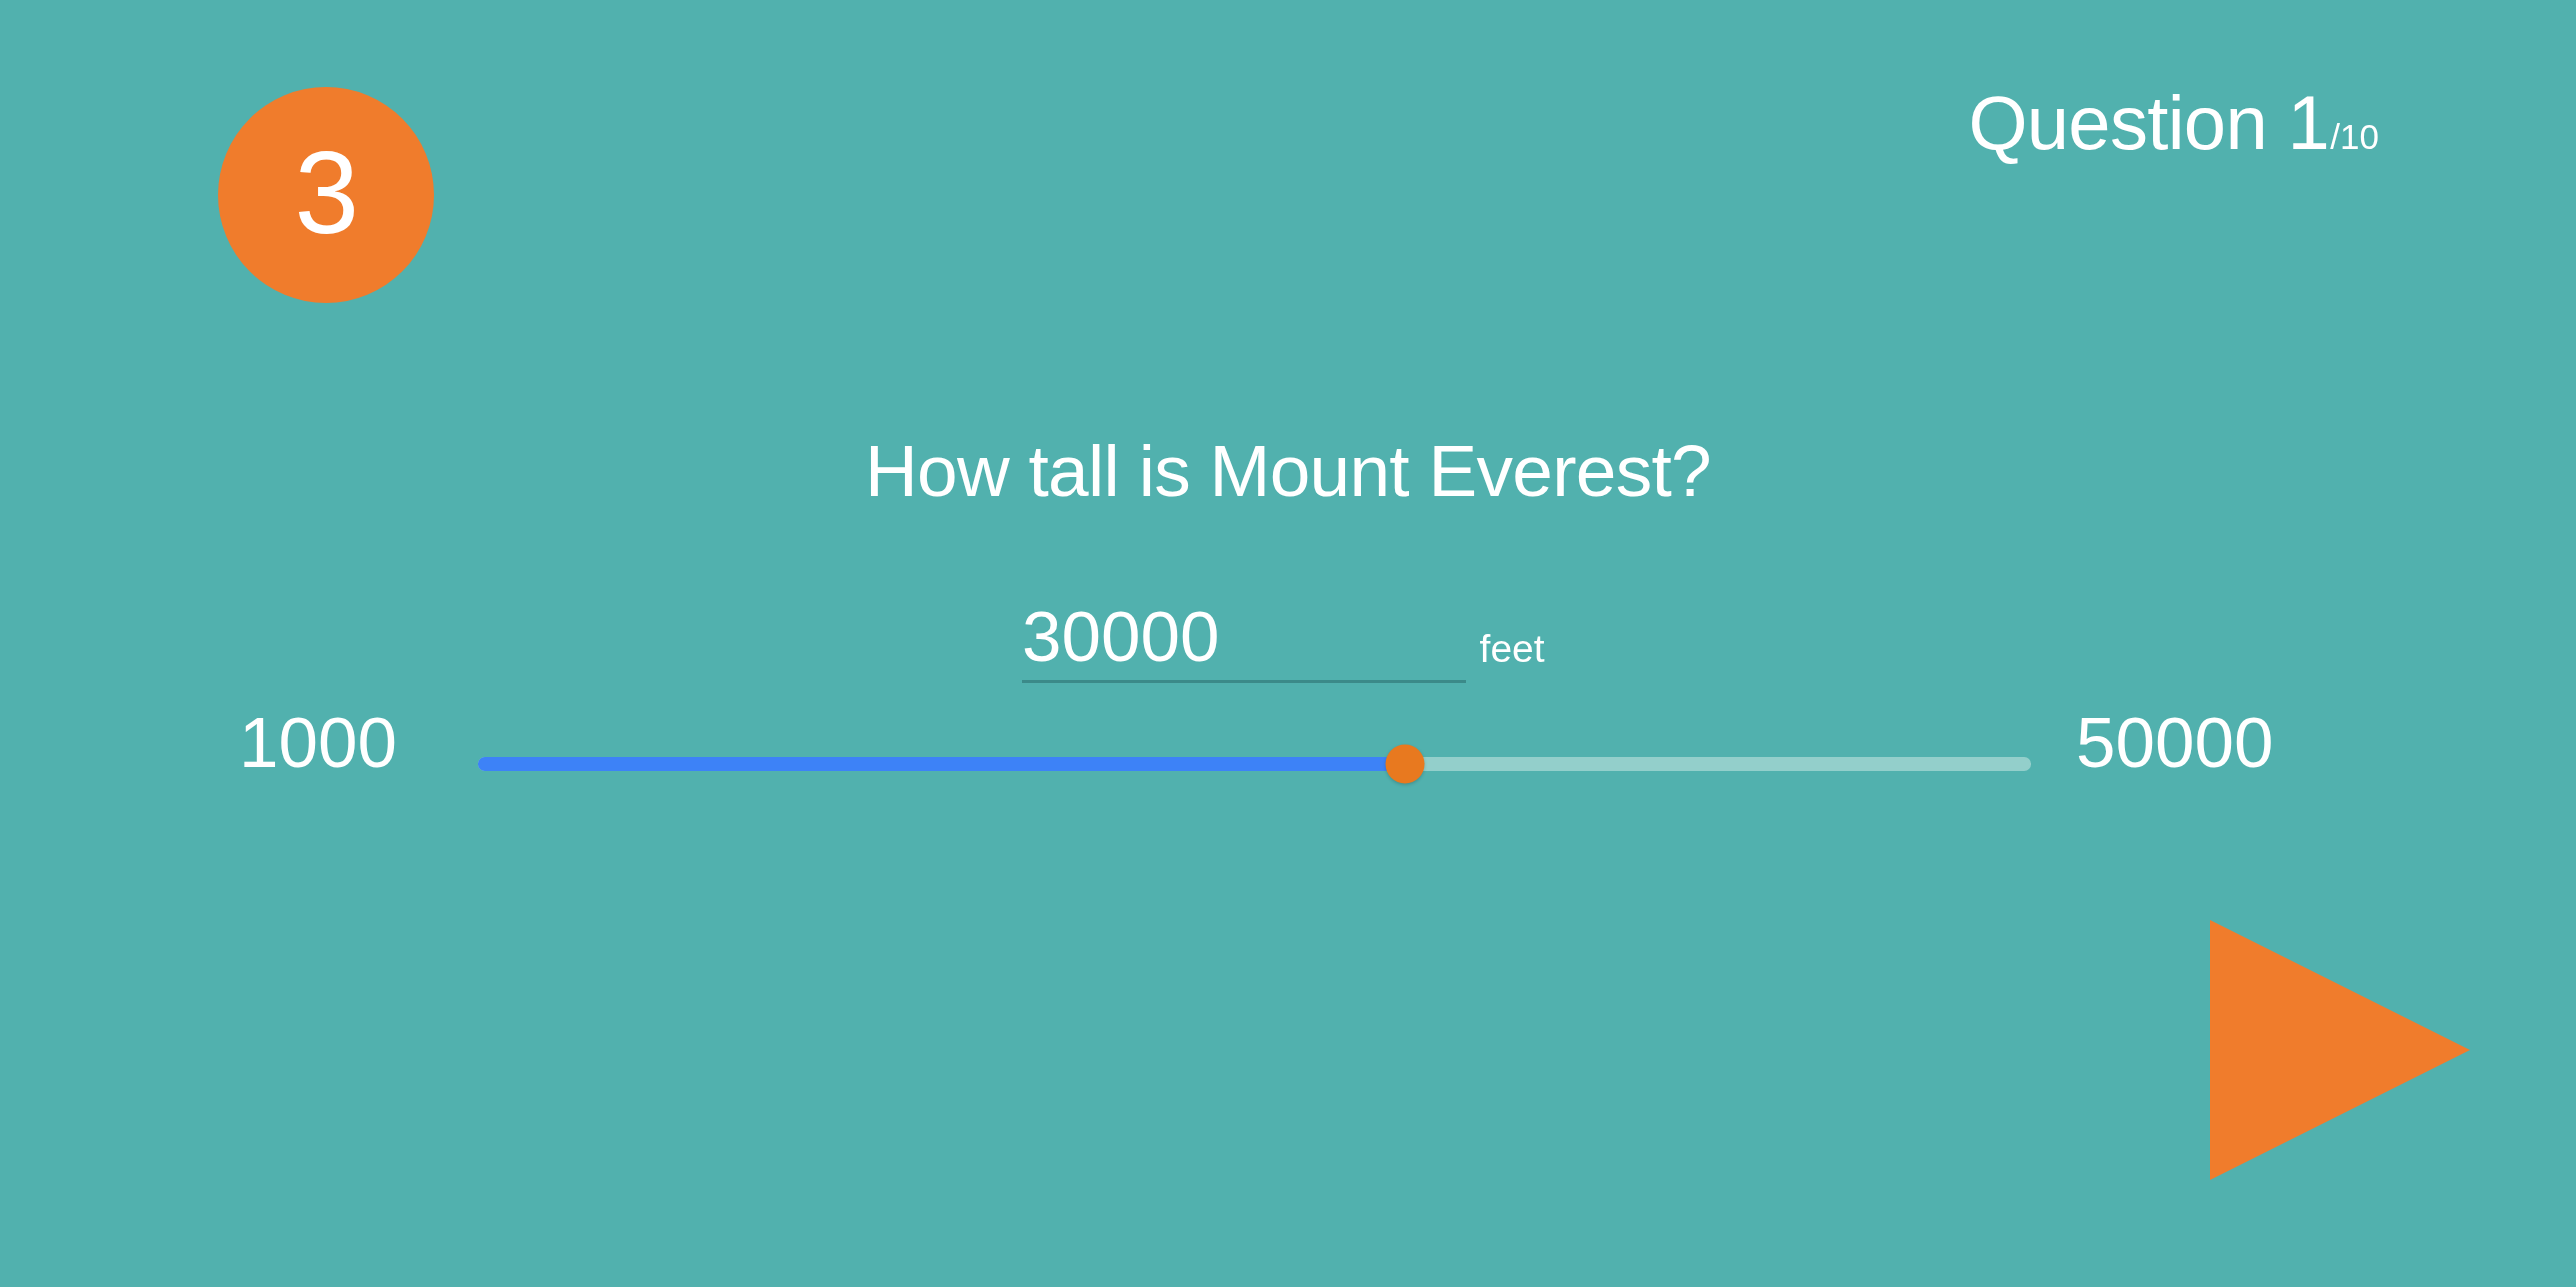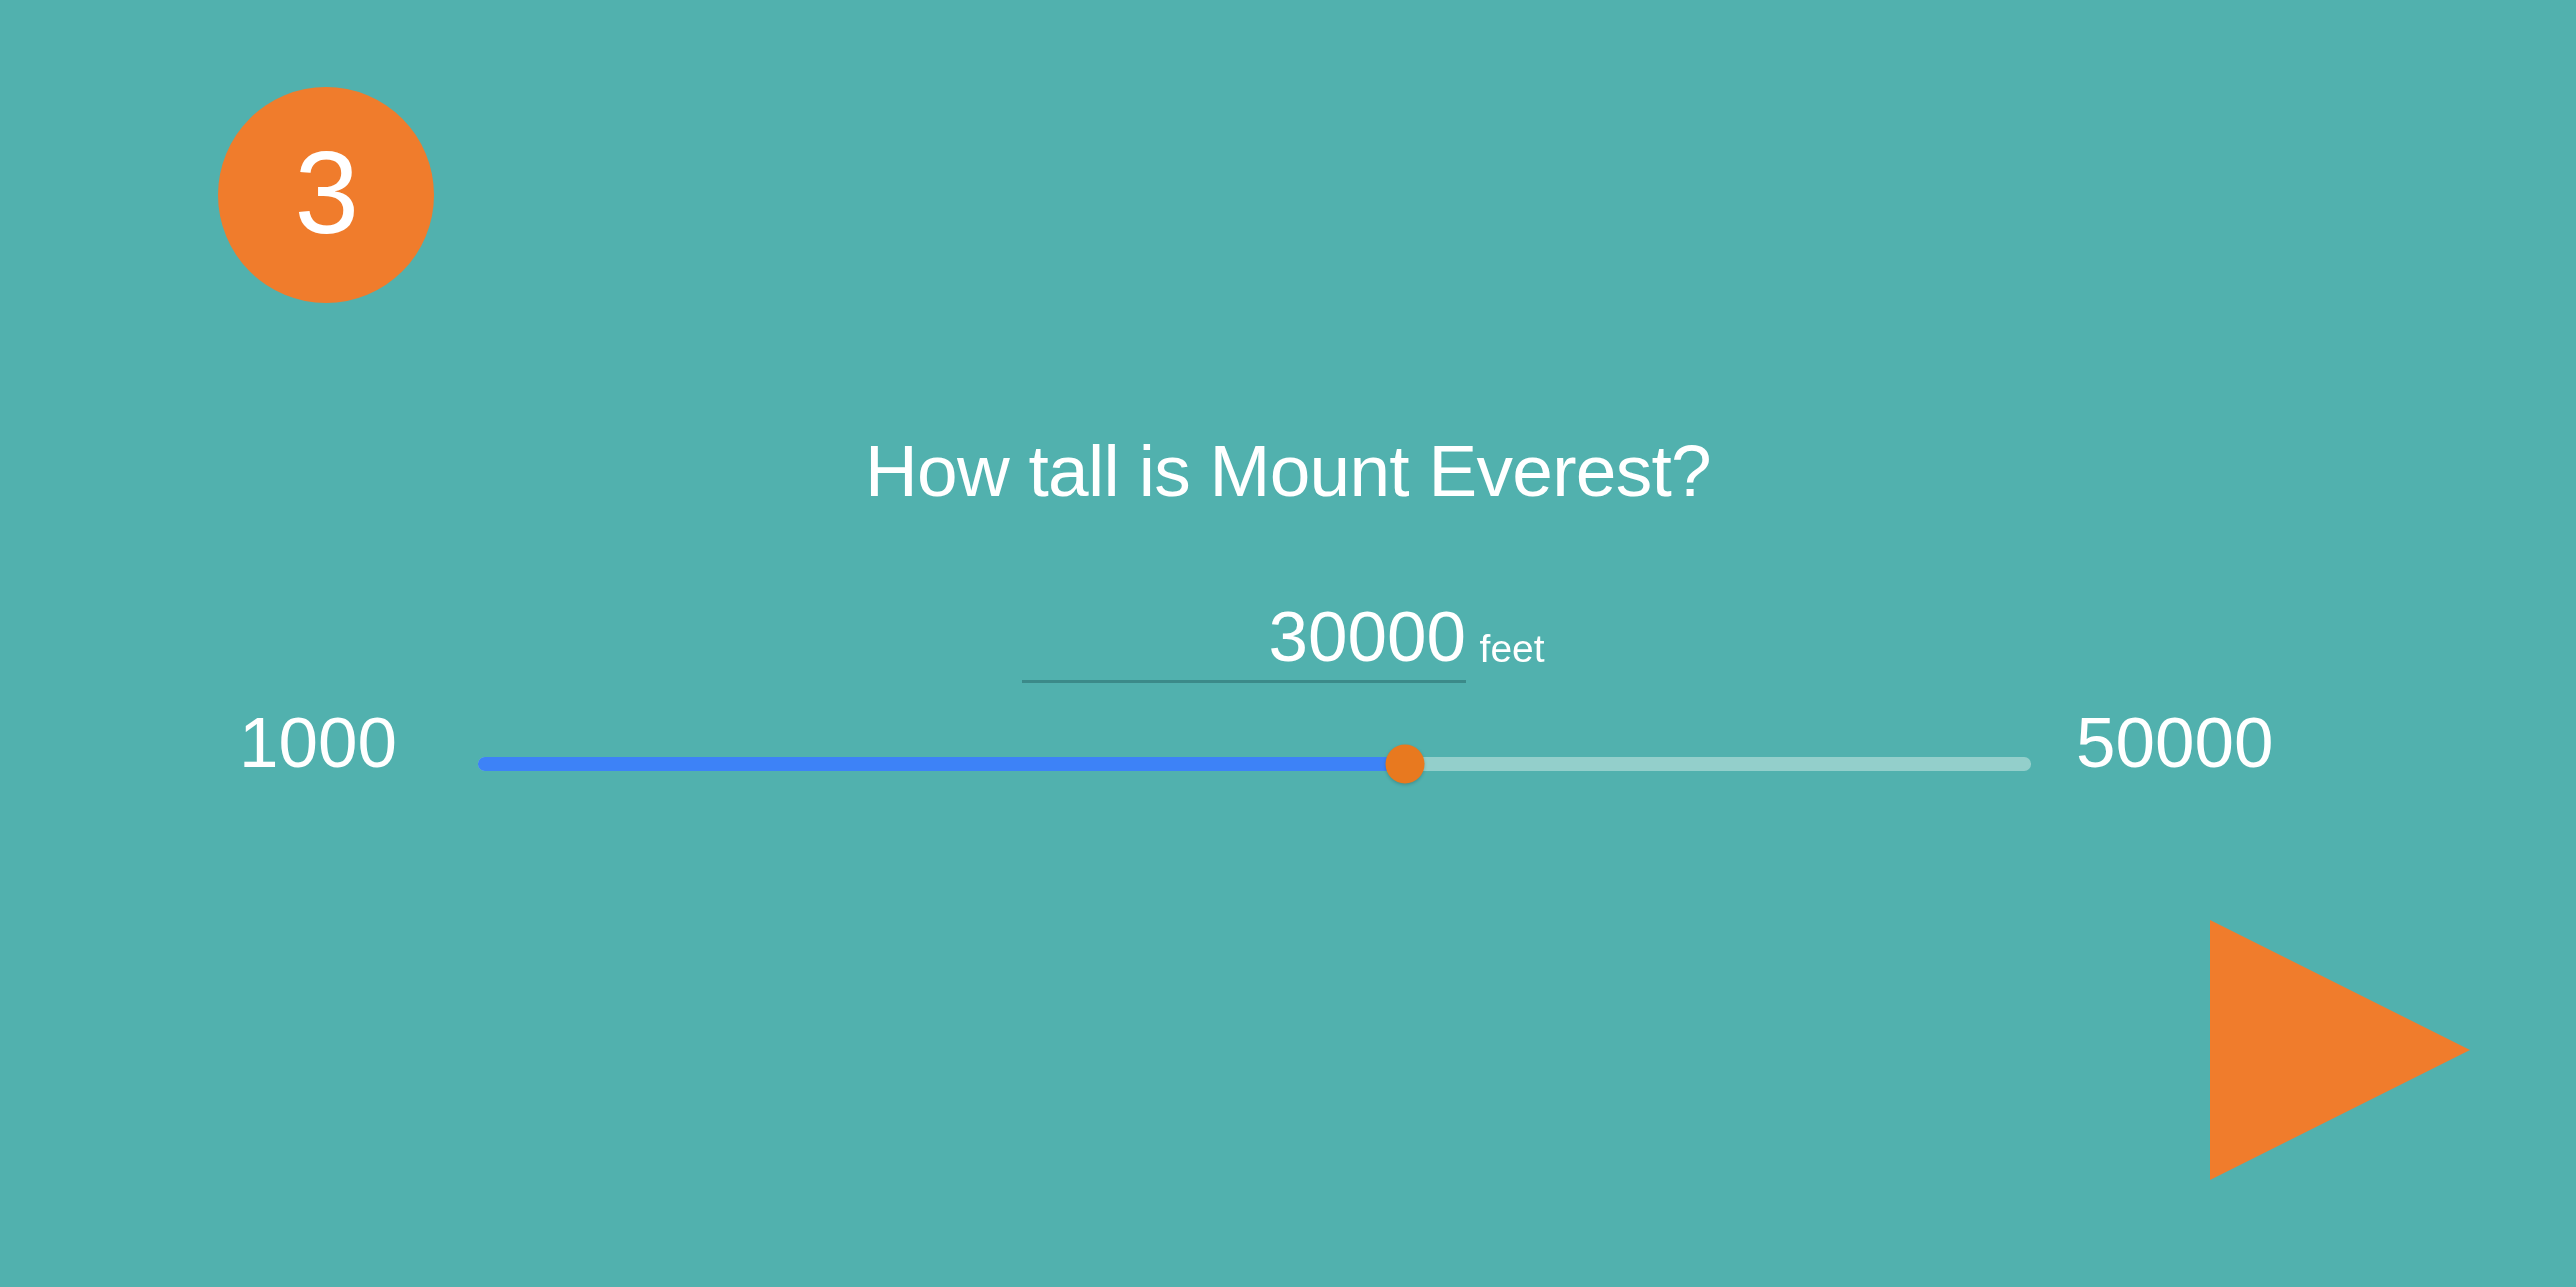--- a/index.html
+++ b/index.html
@@ -99,21 +99,21 @@
   #answer-input {
     display: block;
     width: 100%;
     background: transparent;
     border: none;
     outline: none;
     color: #ffffff;
     font-family: "Liberation Sans", sans-serif;
     font-size: 71px;
     font-weight: 300;
-    text-align: right;
+    text-align: left;
     letter-spacing: 0px;
     line-height: 1.08;
     padding: 0;
     margin: 0;
   }
   #answer-unit {
     color: #ffffff;
     font-size: 39px;
     font-weight: 300;
     line-height: 1;
@@ -197,20 +197,24 @@
 </style>
 </head>
 <body>
 
 <div id="quiz-screen" style="background: rgb(81, 177, 174);">
 
   <div id="timer-badge" style="background: rgb(240, 124, 44);">
     <span id="timer-value">3</span>
   </div>
 
+  <div id="question-counter">
+    <span id="question-counter-label">Question 1</span>
+    <span id="question-counter-total">/10</span>
+  </div>
 
   <div id="question-prompt">How tall is Mount Everest?</div>
 
   <div id="answer-row">
     <div id="answer-input-wrap" style="border-bottom-color: rgb(59, 138, 137);">
       <input id="answer-input" type="text" value="30000" placeholder="0" style="">
     </div>
     <span id="answer-unit">feet</span>
   </div>
 

